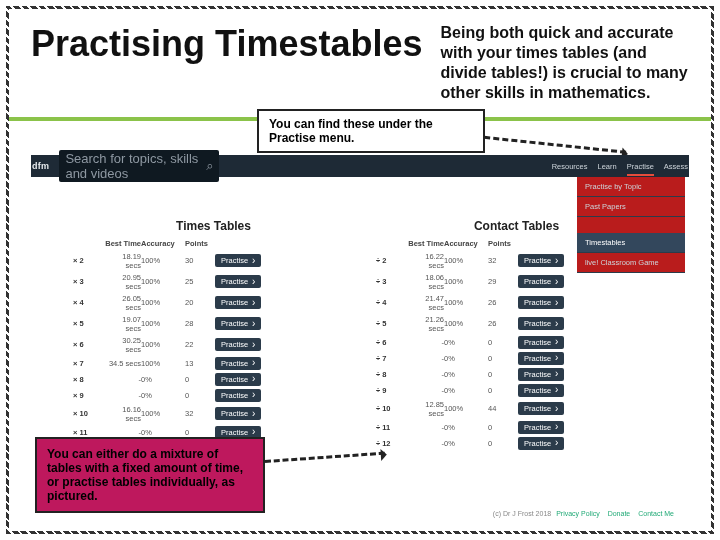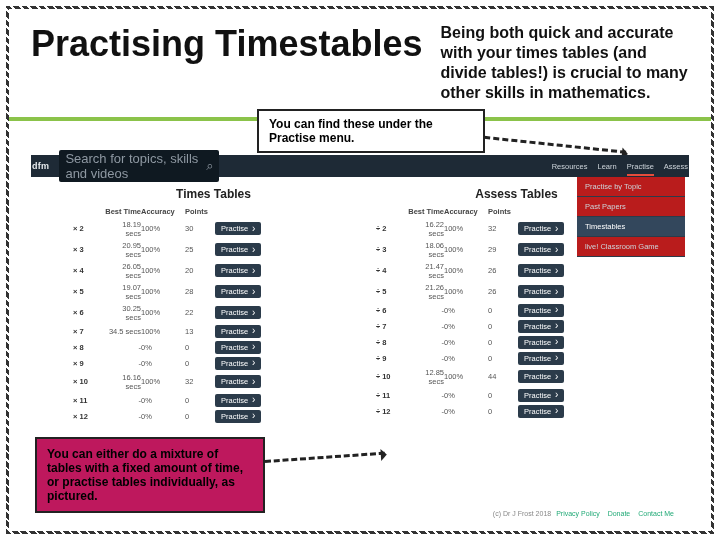--- a/index.html
+++ b/index.html
@@ -17,22 +17,22 @@
   .arrow-bottom { bottom: 68px; left: 256px; width: 120px; transform: rotate(-4deg); }
   .screenshot { position: absolute; top: 146px; left: 22px; right: 22px; bottom: 14px; background: #fff; }
   .nav { background: #1e2a36; height: 22px; display: flex; align-items: center; color: #e5e9ec; font-size: 8.5px; padding: 0 1px; gap: 10px; }
   .logo { font-weight: 700; font-size: 9px; letter-spacing: .3px; }
   .search { background: #0f1921; border-radius: 2px; padding: 1px 6px; color: #8e98a2; font-size: 13px; flex: 0 0 auto; width: 160px; display: flex; align-items: center; justify-content: flex-end; }
   .nav-spacer { flex: 1; }
   .nav-item { font-size: 7.5px; color: #cdd4da; position: relative; }
   .nav-item.active::after { content: ""; position: absolute; left: 0; right: 0; bottom: -5px; height: 2px; background: #e74c3c; }
   .dropdown { position: absolute; top: 168px; right: 26px; width: 108px; background: #b91c1c; z-index: 15; }
   .dd-item { color: #cdd4da; font-size: 7.5px; padding: 5px 8px; border-bottom: 1px solid #2b3b4a; }
-  .dd-item.active { background: #33475c; color: #fff; }
-  .tables-row { display: flex; gap: 22px; padding: 10px 32px 0 42px; }
+  .dd-item.active { background: #33475c; color: #fff; margin-top: 16px; }
+  .tables-row { display: flex; gap: 22px; padding: 10px 32px 0 42px; margin-top: 32px; }
   .tcol { flex: 1; }
   .tcol-title { text-align: center; font-size: 12px; font-weight: 700; color: #222; margin-bottom: 6px; }
   .thead, .trow { display: flex; align-items: center; font-size: 7.5px; color: #555; }
   .thead { font-weight: 700; color: #444; margin-bottom: 2px; }
   .c-label { width: 32px; font-weight: 600; color: #333; }
   .c-best { width: 36px; text-align: right; }
   .c-acc { width: 44px; }
   .c-pts { width: 30px; }
   .c-btn { width: 68px; }
   .pbtn { background: #2b3b4a; color: #fff; font-size: 7.5px; padding: 2px 6px; border-radius: 2px; display: inline-flex; align-items: center; gap: 4px; }
@@ -152,21 +152,21 @@
             <div class="trow">
               <span class="c-label">× 12</span>
               <span class="c-best">-</span>
               <span class="c-acc">0%</span>
               <span class="c-pts">0</span>
               <span class="c-btn"><span class="pbtn">Practise</span></span>
             </div>
           </div>
       </div>
       <div class="tcol">
-        <div class="tcol-title">Assess Tables</div>
+        <div class="tcol-title">Contact Tables</div>
         <div class="thead">
           <span class="c-label"></span>
             <span class="c-best">Best Time</span>
             <span class="c-acc">Accuracy</span>
             <span class="c-pts">Points</span>
             <span class="c-btn"></span>
         </div>
         <div id="divide-body">
             <div class="trow">
               <span class="c-label">÷ 2</span>

